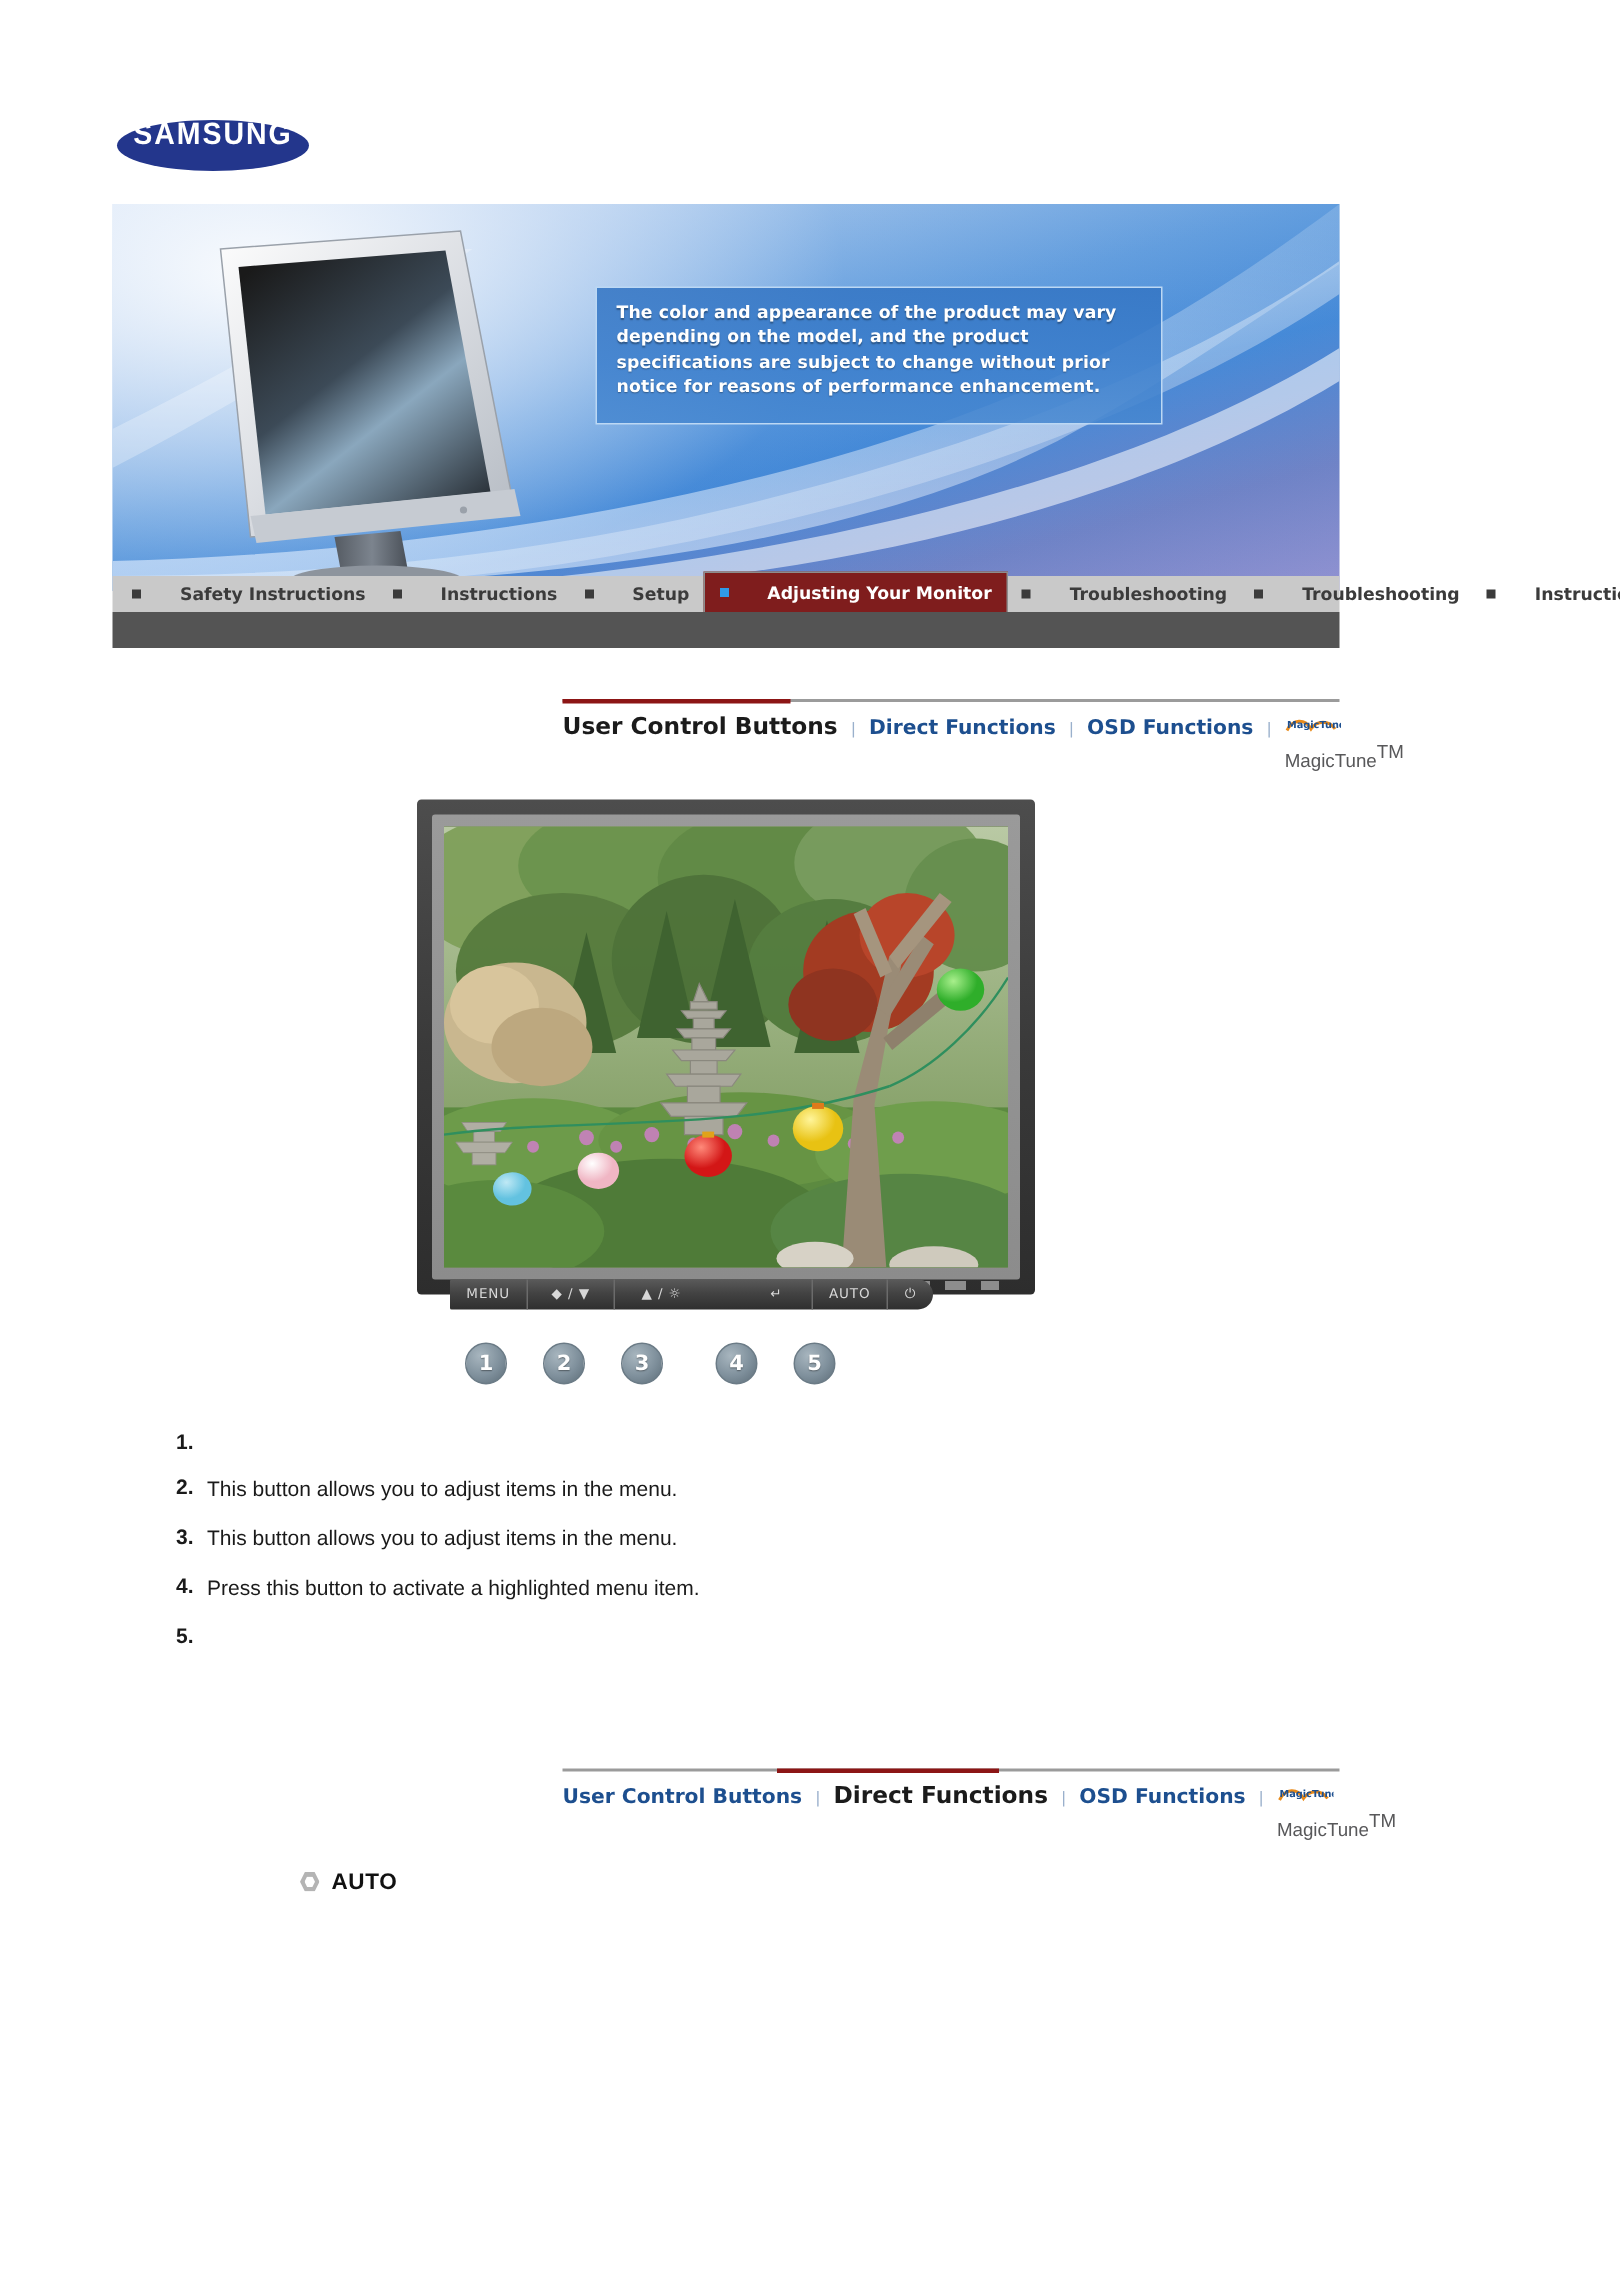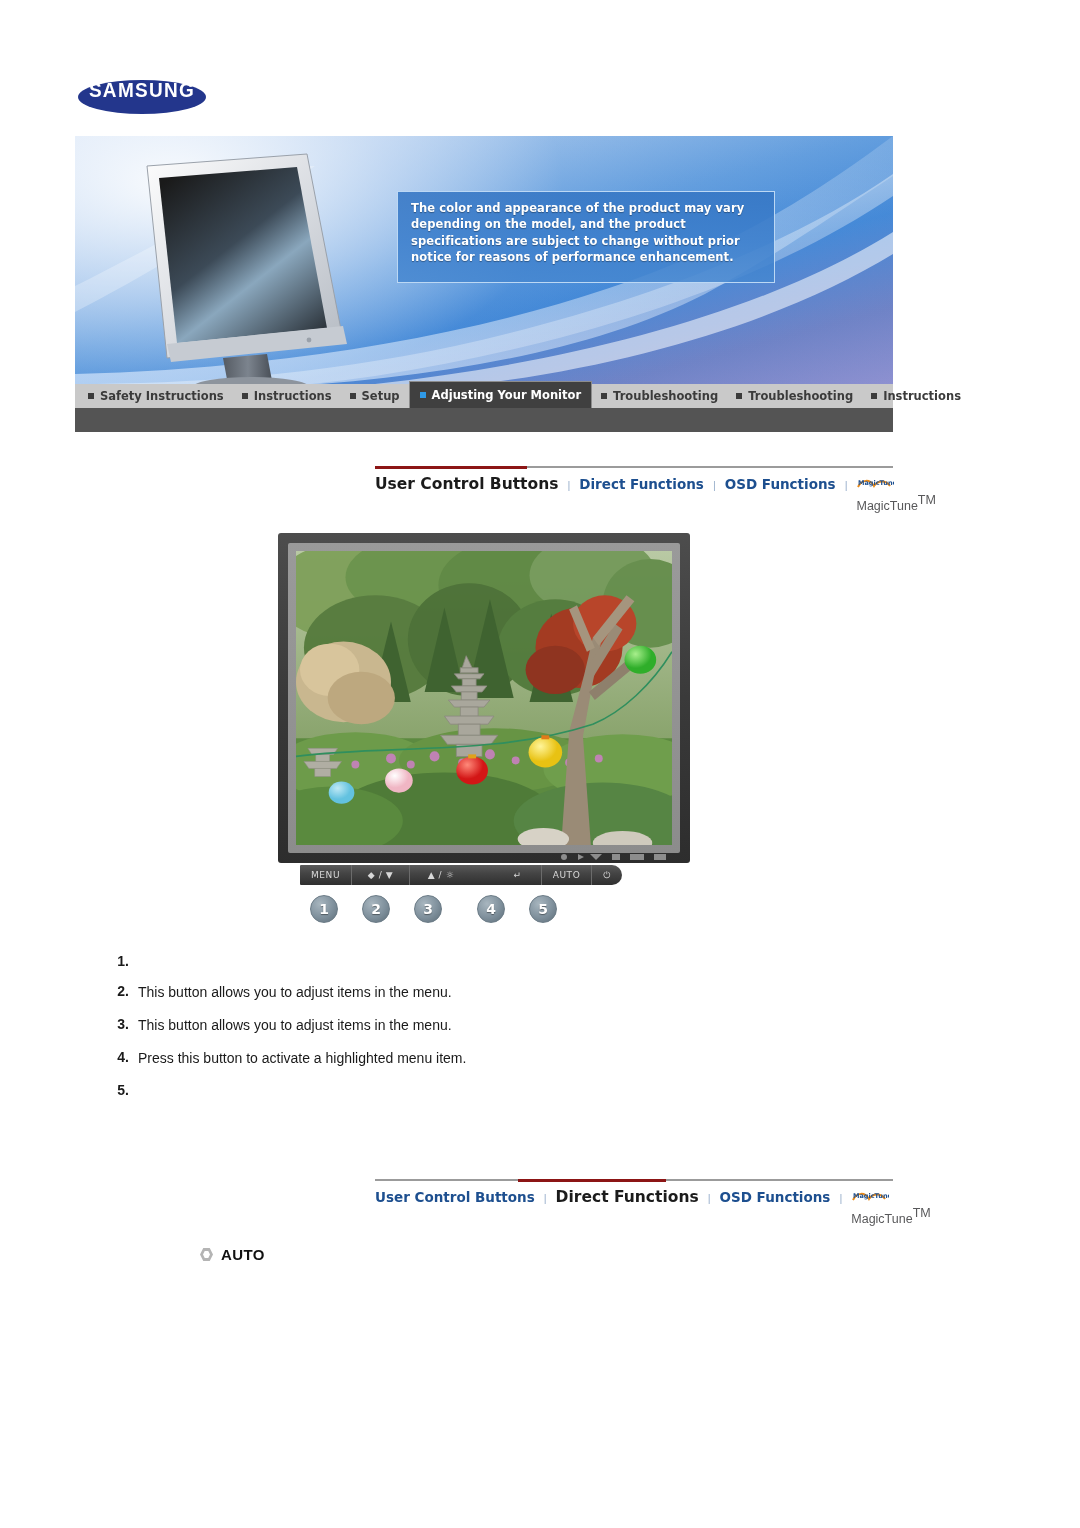--- a/index.html
+++ b/index.html
@@ -53,27 +53,27 @@
 
   
   .tabbar {
     position: absolute; left: 75px; top: 384px; width: 818px; height: 24px;
     background: #c9c9c9;
     display: flex; align-items: center; padding-left: 4px;
   }
   .tab {
     display: flex; align-items: center; height: 24px;
     padding: 0 9px; font-size: 11.5px; color: #3b3b3b; white-space: nowrap;
-    font-weight: bold; font-family: "DejaVu Sans", sans-serif;
+    font-weight: bold; font-family: "DejaVu Sans", sans-serif; gap: 20px;
   }
   .tab .bullet {
     width: 6px; height: 6px; background: #3b3b3b; margin-right: 6px; flex: none;
   }
   .tab.active {
-    background: #404040; color: #ffffff; height: 28px; margin-top: -2px;
+    background: #7f1d1d; color: #ffffff; height: 28px; margin-top: -2px;
     padding: 12px 10px; border: 1px solid #8d8d8d;
   }
   .tab.active .bullet { background: #2f9ae8; }
   .tabbar-shadow {
     position: absolute; left: 75px; top: 408px; width: 818px; height: 24px;
     background: #545454;
   }
 
   
   .subnav {
@@ -111,21 +111,21 @@
   .mon-inner {
     width: 100%; height: 100%;
     background: linear-gradient(180deg,#9a9a9a 0%, #8c8c8c 100%);
     padding: 8px; border-radius: 2px;
   }
   .mon-screen {
     width: 100%; height: 100%; overflow: hidden; position: relative;
     background: #6e8b4a;
   }
   .ctrl-strip {
-    position: absolute; left: 22px; top: 332px; width: 322px; height: 20px;
+    position: absolute; left: 22px; top: 320px; width: 322px; height: 20px;
     background: linear-gradient(180deg,#5a5a5a 0%, #434343 45%, #2f2f2f 100%);
     border-radius: 3px 28px 28px 3px;
     display: flex; align-items: flex-start;
   }
   .ctrl-btn {
     height: 20px; display: flex; align-items: center; justify-content: center;
     color: #d8d8d8; font-size: 9px; letter-spacing: 0.6px;
     border-right: 1px solid #6b6b6b;
     font-family: "DejaVu Sans", sans-serif;
   }

